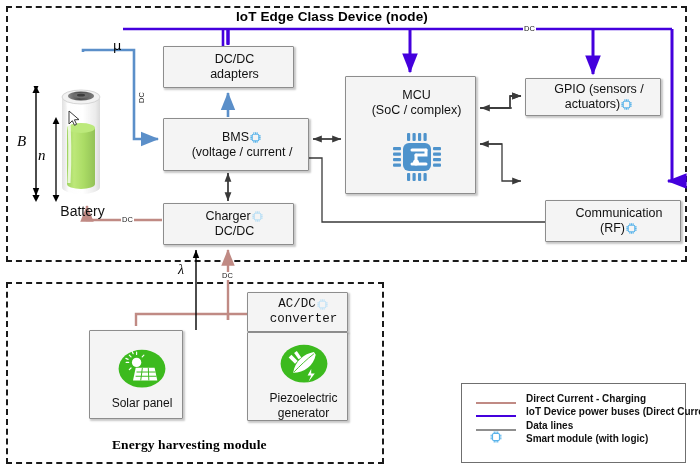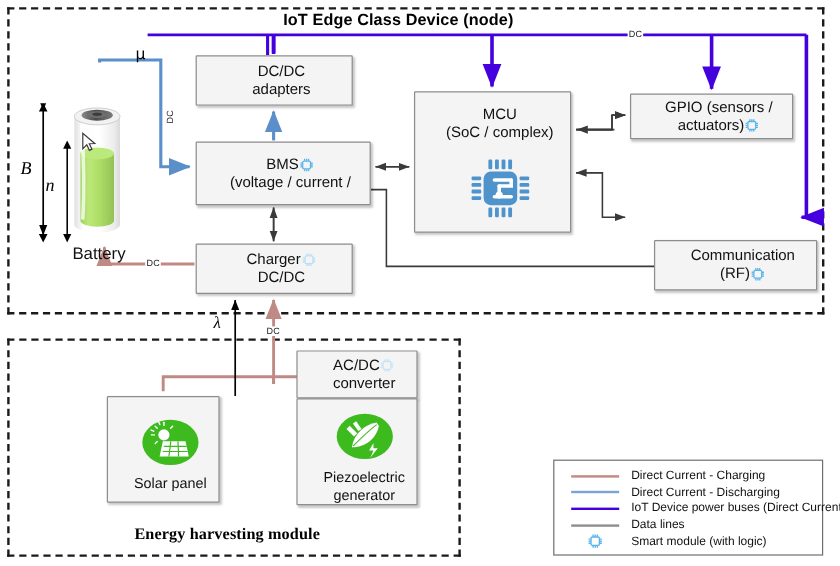--- a/index.html
+++ b/index.html
@@ -28,21 +28,21 @@
   .blk .ln.with-chip{display:flex;align-items:center;justify-content:center;gap:0;}
 
   
   #blk-dcdc{left:163px;top:46px;width:131px;height:42px;}
   #blk-bms{left:163px;top:118px;width:146px;height:53px;}
   #blk-charger{left:163px;top:203px;width:131px;height:42px;}
   #blk-mcu{left:345px;top:76px;width:131px;height:118px;}
   #blk-gpio{left:525px;top:78px;width:136px;height:38px;}
   #blk-comm{left:545px;top:160px;width:136px;height:42px;margin-top:40px;}
   #blk-solar{left:89px;top:330px;width:94px;height:89px;}
-  #blk-acdc{left:247px;top:292px;width:101px;height:40px;}
+  #blk-acdc{left:247px;top:292px;width:101px;height:40px;font-family:Liberation Mono, monospace;}
   #blk-piezo{left:247px;top:332px;width:101px;height:89px;}
 
   #blk-mcu{justify-content:center;padding-top:7px;}
   #blk-solar,#blk-piezo{justify-content:center;padding-top:8px;}
 
   
   .chip{display:inline-block;width:13px;height:13px;flex:0 0 13px;}
   .chip svg{display:block;width:13px;height:13px;}
 
   
@@ -78,21 +78,21 @@
           padding:0 1px;letter-spacing:.2px;line-height:1;}
   .wlabel.vert{transform:rotate(-90deg);transform-origin:left top;}
 
   
   .wires{position:absolute;left:0;top:0;width:700px;height:472px;overflow:visible;}
 
   
   #legend{position:absolute;left:461px;top:383px;width:225px;height:80px;
           box-sizing:border-box;background:#fff;border:1px solid #6f6f6f;}
   #legend ul{list-style:none;margin:0;padding:6px 0 0 0;}
-  #legend li{display:flex;align-items:center;height:13.6px;margin:0;padding:0 0 0 10px;}
+  #legend li{display:flex;align-items:flex-end;height:13.6px;margin:0;padding:0 0 0 10px;font-weight:bold;}
   .lg-swatch{width:48px;flex:0 0 48px;display:flex;align-items:center;justify-content:center;}
   .lg-line{display:block;width:40px;}
   .lg-txt{font-size:10px;color:#111;white-space:nowrap;padding-left:6px;}
 </style>
 </head>
 <body>
 
 <div id="root">
 
   <div class="dashed-box" id="node-box"></div>
@@ -415,26 +415,20 @@
   <div class="wlabel" style="left:221px;top:272px;">DC</div>
   <div class="wlabel" style="left:523px;top:25px;">DC</div>
 
   <div id="legend">
     <ul>
       <li>
         <span class="lg-swatch">
           <span class="lg-line" style="border-top:2.4px solid #c08a84;"></span>
         </span>
         <span class="lg-txt">Direct Current - Charging</span>
-      </li>
-      <li>
-        <span class="lg-swatch">
-          <span class="lg-line" style="border-top:2.4px solid #7aa3d6;"></span>
-        </span>
-        <span class="lg-txt">Direct Current - Discharging</span>
       </li>
       <li>
         <span class="lg-swatch">
           <span class="lg-line" style="border-top:2.8px solid #4400dd;"></span>
         </span>
         <span class="lg-txt">IoT Device power buses (Direct Current)</span>
       </li>
       <li>
         <span class="lg-swatch">
           <span class="lg-line" style="border-top:2.2px solid #8f8f8f;"></span>

